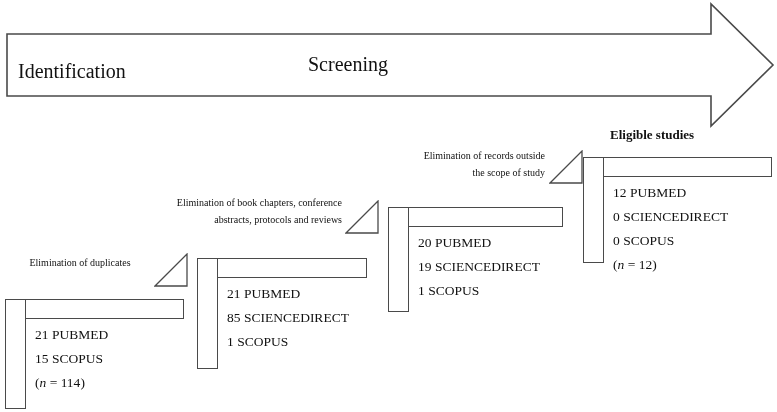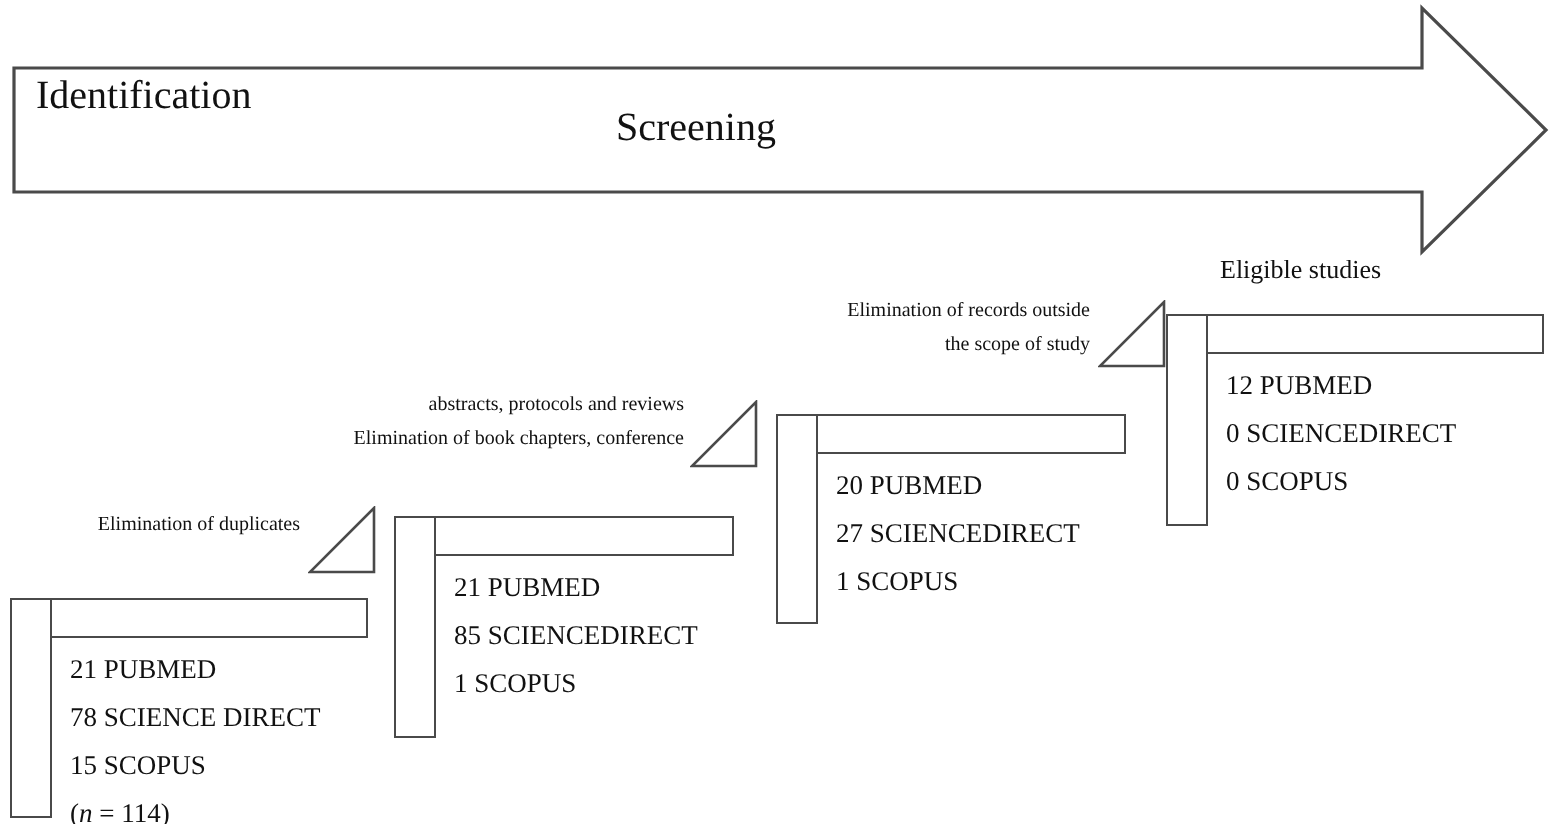--- a/index.html
+++ b/index.html
@@ -28,21 +28,21 @@
   .banner svg {
     display: block;
   }
   .banner-label {
     position: absolute;
     font-size: 20px;
     line-height: 1;
     color: #111;
     white-space: nowrap;
   }
-  .banner-label.l0 { left: 18px;  top: 38px; text-align: right; }
+  .banner-label.l0 { left: 18px;  top: 61px; text-align: right; }
   .banner-label.l1 { left: 308px; top: 54px; }
   .banner-label.l2 { left: 604px; top: 54px; }
 
   
   .lbox {
     position: absolute;
   }
   .lbox .arm-top {
     position: absolute;
     left: 0;
@@ -79,20 +79,21 @@
     font-size: 10px;
     line-height: 17px;
     text-align: right;
     white-space: nowrap;
   }
   .plain-label {
     position: absolute;
     font-size: 13px;
     line-height: 17px;
     white-space: nowrap;
+    font-weight: bold;
   }
   .tri {
     position: absolute;
   }
 </style>
 </head>
 <body>
 
 <div id="canvas">
 
@@ -110,68 +111,68 @@
 
   <div class="annot" style="left:360px; top:147px; width:185px;">
     <div>Elimination of records outside</div>
     <div>the scope of study</div>
   </div>
   <svg class="tri" style="left:549px; top:150px;" width="34" height="34" viewBox="0 0 34 34" xmlns="http://www.w3.org/2000/svg">
     <polygon points="1,33 33,33 33,1" fill="#ffffff" stroke="#4a4a4a" stroke-width="1.3"></polygon>
   </svg>
 
   <div class="annot" style="left:110px; top:194px; width:232px;">
+    <div>Elimination of book chapters, conference</div>
     <div>abstracts, protocols and reviews</div>
-    <div>Elimination of book chapters, conference</div>
   </div>
   <svg class="tri" style="left:345px; top:200px;" width="34" height="34" viewBox="0 0 34 34" xmlns="http://www.w3.org/2000/svg">
     <polygon points="1,33 33,33 33,1" fill="#ffffff" stroke="#4a4a4a" stroke-width="1.3"></polygon>
   </svg>
 
-  <div class="annot" style="left:10px; top:254px; width:140px;">
+  <div class="annot" style="left:10px; top:254px; width:140px;text-align:center;">
     <div>Elimination of duplicates</div>
   </div>
   <svg class="tri" style="left:154px; top:253px;" width="34" height="34" viewBox="0 0 34 34" xmlns="http://www.w3.org/2000/svg">
     <polygon points="1,33 33,33 33,1" fill="#ffffff" stroke="#4a4a4a" stroke-width="1.3"></polygon>
   </svg>
 
   <div class="lbox" style="left:583px; top:157px; width:194px; height:106px;">
     <div class="arm-top" style="width:189px;"></div>
     <div class="arm-left" style="height:106px;"></div>
     <div class="box-text">
       <div>12 PUBMED</div>
       <div>0 SCIENCEDIRECT</div>
       <div>0 SCOPUS</div>
+      <div class="nline"><span>(</span><i>n</i><span> = </span><span>12</span><span>)</span></div>
     </div>
   </div>
 
   <div class="lbox" style="left:388px; top:207px; width:196px; height:105px;">
     <div class="arm-top" style="width:175px;"></div>
     <div class="arm-left" style="height:105px;"></div>
     <div class="box-text">
       <div>20 PUBMED</div>
-      <div>27 SCIENCEDIRECT</div>
+      <div>19 SCIENCEDIRECT</div>
       <div>1 SCOPUS</div>
     </div>
   </div>
 
   <div class="lbox" style="left:197px; top:258px; width:190px; height:111px;">
     <div class="arm-top" style="width:170px;"></div>
     <div class="arm-left" style="height:111px;"></div>
     <div class="box-text">
       <div>21 PUBMED</div>
       <div>85 SCIENCEDIRECT</div>
       <div>1 SCOPUS</div>
     </div>
   </div>
 
   <div class="lbox" style="left:5px; top:299px; width:180px; height:110px;">
     <div class="arm-top" style="width:179px;"></div>
     <div class="arm-left" style="height:110px;"></div>
     <div class="box-text">
       <div>21 PUBMED</div>
-      <div>78 SCIENCE DIRECT</div>
       <div>15 SCOPUS</div>
       <div class="nline"><span>(</span><i>n</i><span> = </span><span>114</span><span>)</span></div>
     </div>
   </div>
 
 </div>
 
 </body></html>

